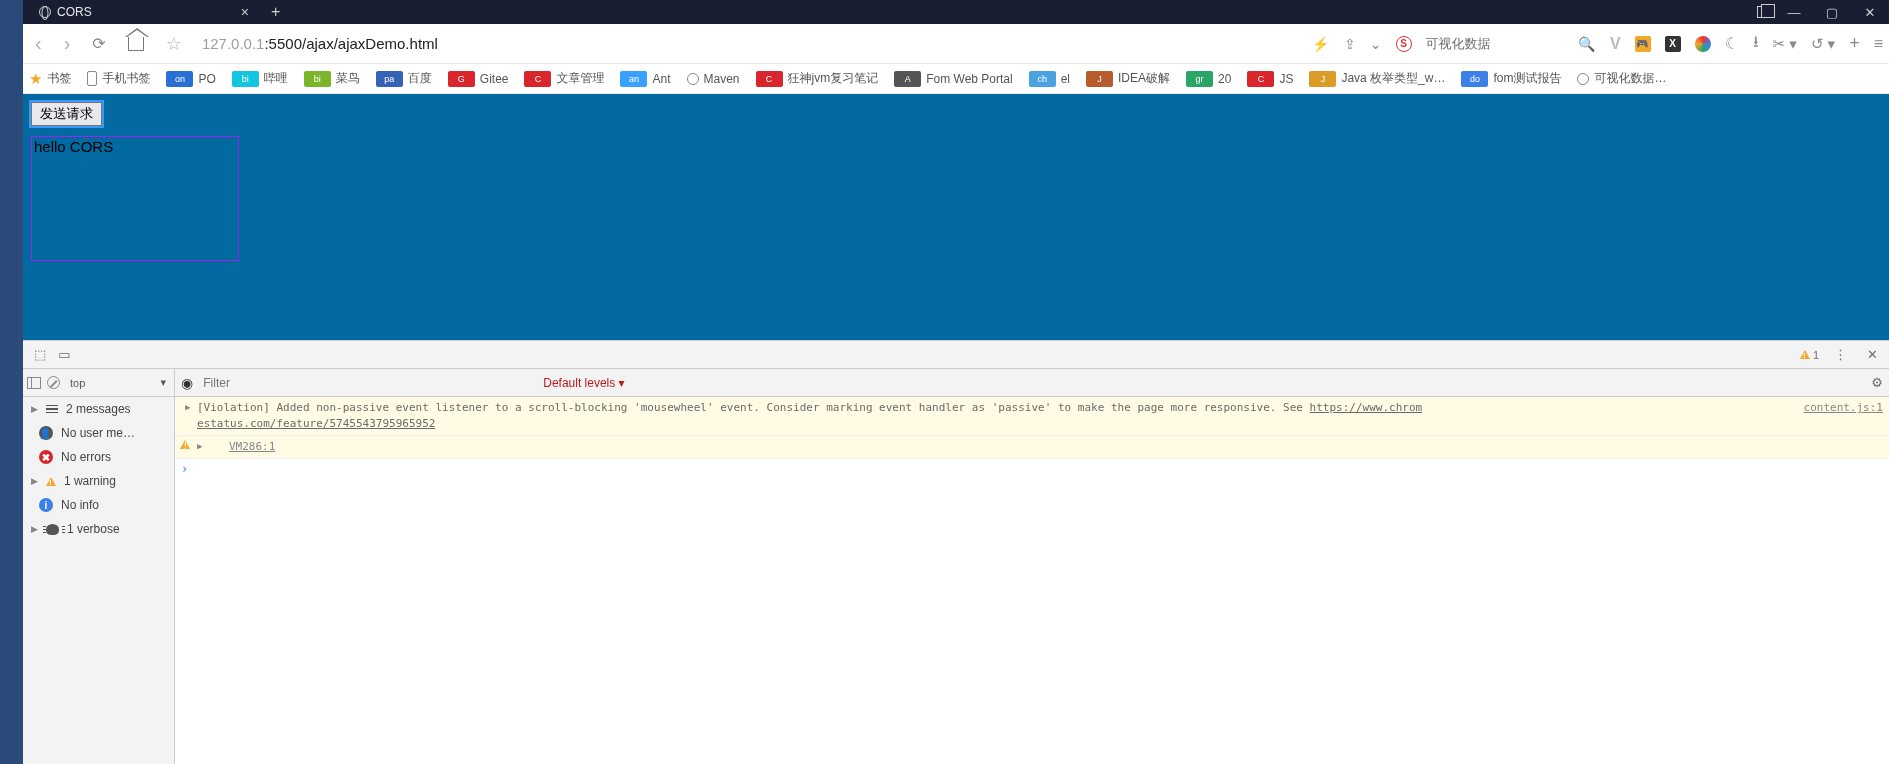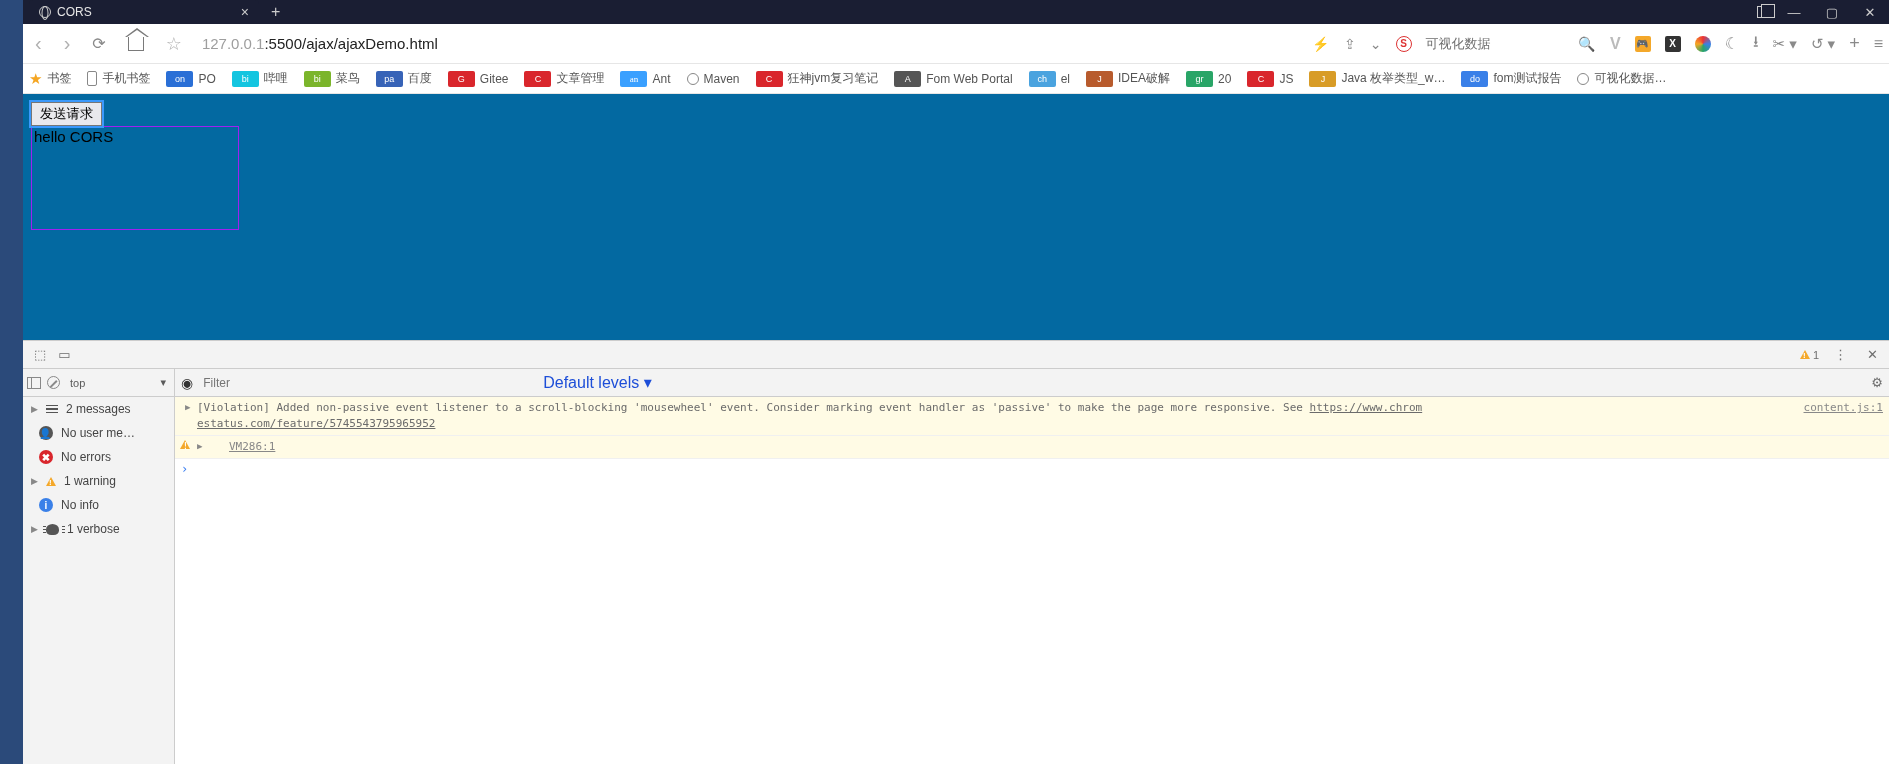--- a/index.html
+++ b/index.html
@@ -44,21 +44,21 @@
   .bm-row { height: 30px; background: #fff; border-bottom: 1px solid #e6e6e6; display: flex; align-items: center; padding: 0 6px; gap: 16px; overflow: hidden; white-space: nowrap; }
   .bm-item { display: flex; align-items: center; gap: 5px; font-size: 12px; color: #555; cursor: pointer; }
   .bm-ico { width: 27px; height: 16px; border-radius: 2px; display:flex; align-items:center; justify-content:center; font-size:9px; color:#fff; flex-shrink:0; }
   .star-fav { color:#f5a623; font-size:15px; }
   .phone-rect { width:10px; height:15px; border:1.2px solid #888; border-radius:2px; }
   .globe-sm { width:12px; height:12px; border:1.2px solid #888; border-radius:50%; position:relative; }
 
   
   .page-area { flex: 0 0 246px; background: #0369a1; padding: 8px; }
   .send-btn { border: 1px solid #767676; background: #e9e9ed; padding: 2px 8px; font-size: 13.3px; cursor: pointer; outline: 2px solid #3b99fc; outline-offset: 0; }
-  .result-box { width: 208px; height: 104px; border: 1px solid #a020f0; margin-top: 0; padding: 1px 2px; font-size: 15px; font-family: Arial; }
+  .result-box { width: 208px; height: 125px; border: 1px solid #a020f0; margin-top: 10px; padding: 1px 2px; font-size: 15px; font-family: Arial; }
 
   
   .dt { flex: 1; display: flex; flex-direction: column; border-top: 1px solid #ccc; background: #f3f3f3; min-height: 0; }
   .dt-tabs { height: 28px; display: flex; align-items: center; background: #f3f3f3; border-bottom: 1px solid #ccc; padding: 0 6px; gap: 2px; }
   .dt-tool-ic { color:#6e6e6e; padding:0 5px; cursor:pointer; font-size:13px; }
   .dt-tab { padding: 0 12px; height: 100%; display:flex; align-items:center; font-size:12px; color:#5a5a5a; cursor:pointer; }
   .dt-tab.active { color:#1a73e8; border-bottom:2px solid #1a73e8; }
   .dt-right { margin-left:auto; display:flex; align-items:center; gap:10px; color:#6e6e6e; }
   .warn-badge { display:flex; align-items:center; gap:3px; font-size:11px; }
   .tri-warn { width:0; height:0; border-left:5px solid transparent; border-right:5px solid transparent; border-bottom:9px solid #f4a82a; position:relative; }
@@ -77,21 +77,21 @@
   .lines-ic { display:flex; flex-direction:column; gap:2px; }
   .lines-ic span { width:12px; height:1.5px; background:#555; }
   .circ-ic { width:14px; height:14px; border-radius:50%; display:flex; align-items:center; justify-content:center; color:#fff; font-size:10px; font-weight:bold; }
   .bug-ic { width:13px; height:11px; background:#555; border-radius:50% 50% 40% 40%; position:relative; }
   .bug-ic::before { content:""; position:absolute; left:-3px; top:2px; width:3px; height:1px; background:#555; box-shadow: 0 3px #555, 0 6px #555, 19px 0 #555, 19px 3px #555, 19px 6px #555; }
 
   .dt-main { flex:1; display:flex; flex-direction:column; background:#fff; min-height:0; }
   .dt-console-bar { height:28px; border-bottom:1px solid #ccc; display:flex; align-items:center; padding:0 6px; gap:10px; background:#f3f3f3; }
   .dt-console-bar .eye { font-size:14px; color:#333; }
   .dt-filter-inp { flex:0 0 330px; border:none; background:transparent; font-size:12px; color:#be185d; outline:none; }
-  .dt-levels { font-size:16px; color:#1d4ed8; }
+  .dt-levels { font-size:12px; color:#b91c1c; }
   .gear-right { margin-left:auto; color:#6e6e6e; cursor:pointer; }
   .dt-log-area { flex:1; overflow:auto; font-family: Menlo, Consolas, monospace; font-size:11px; }
   .log-row { display:flex; padding:3px 6px 3px 22px; position:relative; border-bottom:1px solid #f0f0f0; background:#fffbe5; line-height:1.45; }
   .log-row.viol { background:#fffbe5; color:#6b6b6b; }
   .log-row.warn-row { background:#fffbe5; color:#5c3c00; }
   .log-arrow { position:absolute; left:10px; top:4px; color:#888; font-size:9px; cursor:pointer; }
   .log-warn-ic { position:absolute; left:5px; top:4px; }
   .log-body { flex:1; word-break: break-word; }
   .log-src { color:#888; text-decoration: underline; white-space: nowrap; padding-left: 20px; }
   .log-row a { color: inherit; text-decoration: underline; }
@@ -181,21 +181,21 @@
       </div>
       <div class="bm-item">
         <span class="bm-ico" style="background: rgb(217, 38, 44);">G</span>
         <span>Gitee</span>
       </div>
       <div class="bm-item">
         <span class="bm-ico" style="background: rgb(217, 38, 44);">C</span>
         <span>文章管理</span>
       </div>
       <div class="bm-item">
-        <span class="bm-ico" style="background: rgb(58, 160, 255); font-family: Liberation Serif, serif;">an</span>
+        <span class="bm-ico" style="background: rgb(58, 160, 255);">an</span>
         <span>Ant</span>
       </div>
       <div class="bm-item">
         <span class="globe-sm"></span>
         <span>Maven</span>
       </div>
       <div class="bm-item">
         <span class="bm-ico" style="background: rgb(217, 38, 44);">C</span>
         <span>狂神jvm复习笔记</span>
       </div>

